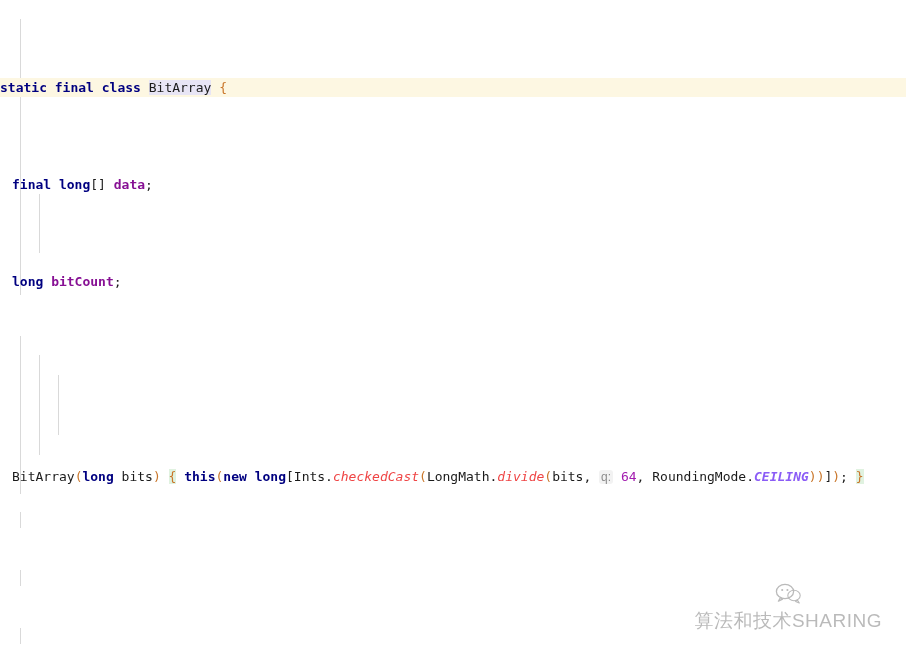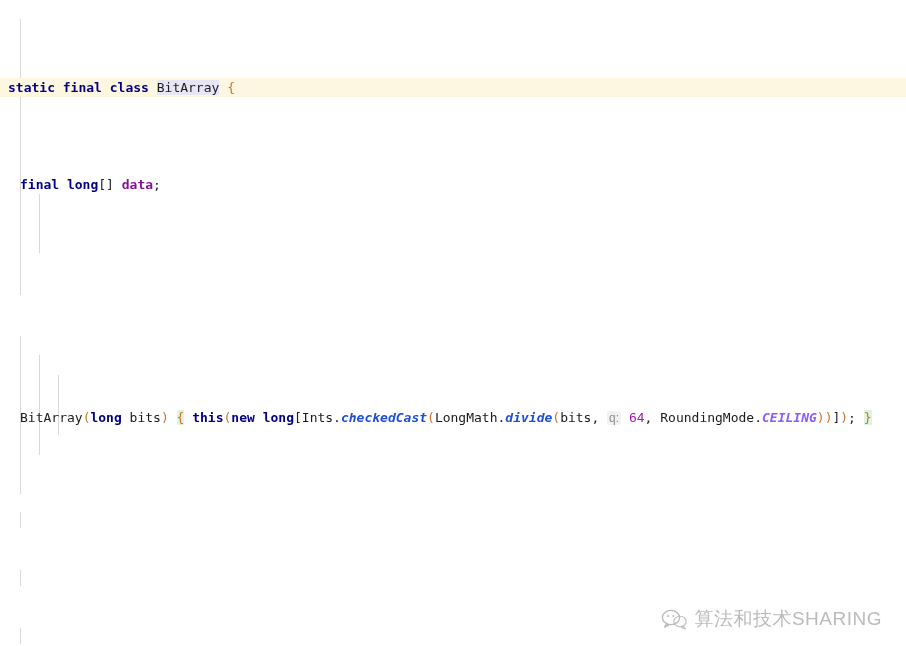--- a/index.html
+++ b/index.html
@@ -23,41 +23,41 @@
     left: 0;
     top: 0;
     width: 906px;
     padding-top: 0px;
     white-space: pre;
   }
   .line {
     position: relative;
     height: 19.45px;
     white-space: pre;
-    padding-left: 20px;
+    padding-left: 12px;
     box-sizing: border-box;
   }
   .line.current {
     background: #fdf7e2;
   }
   
   .guide {
     position: absolute;
     width: 1px;
     background: #d9d9d9;
     left: 0;
     z-index: 0;
   }
   .code-area .line > span { position: relative; z-index: 1; }
 
   
   .kw   { color: #000080; font-weight: bold; }          
   .ident{ color: #1b1b1b; }                              
   .fld  { color: #871094; font-weight: bold; }  
-  .stat { color: #1d4ed8; font-style: italic; font-weight: bold; }          
+  .stat { color: #ef4444; font-style: italic; }          
   .statc{ color: #8b5cf6; font-style: italic; font-weight: bold; } 
   .num  { color: #a21caf; }          
   .brk  { color: #c9762a; }                              
   .brk2 { color: #1b1b1b; }                              
   .hl-brace { background: #e0f2e0; color: #c9762a; }     
   .hl-ident { background: #e8e5f5; }                     
   .op   { color: #1b1b1b; }
   .hint {
     color: #8c8c8c;
     font-family: "Liberation Sans", sans-serif;
@@ -70,20 +70,21 @@
   
   #watermark {
     position: absolute;
     right: 24px;
     bottom: 16px;
     display: flex;
     align-items: center;
     gap: 7px;
     opacity: 0.42;
     z-index: 5;
+    flex-direction: column;
   }
   #watermark .wm-text {
     font-family: "Liberation Sans", sans-serif;
     font-size: 19px;
     color: #5c5c5c;
     letter-spacing: 0.5px;
     white-space: nowrap;
   }
   #watermark svg { display: block; }
 </style>
@@ -97,26 +98,27 @@
   <div class="guide" style="left:20px; top:336px; height:158px;"></div>
   <div class="guide" style="left:39px; top:355px; height:100px;"></div>
   <div class="guide" style="left:58px; top:375px; height:60px;"></div>
   <div class="guide" style="left:20px; top:512px; height:16px;"></div>
   <div class="guide" style="left:20px; top:570px; height:16px;"></div>
   <div class="guide" style="left:20px; top:628px; height:16px;"></div>
 
   <div class="code-area">
 
     
-    <div class="line current" style="padding-left:8px;"><span class="kw">static</span><span class="op"> </span><span class="kw">final</span><span class="op"> </span><span class="kw">class</span><span class="op"> </span><span class="hl-ident">BitArray</span><span class="op"> </span><span class="brk">{</span></div>
+    <div class="line current" style="padding-left:0px;"><span class="kw">static</span><span class="op"> </span><span class="kw">final</span><span class="op"> </span><span class="kw">class</span><span class="op"> </span><span class="hl-ident">BitArray</span><span class="op"> </span><span class="brk">{</span></div>
 
     
     <div class="line"><span class="kw">final</span><span class="op"> </span><span class="kw">long</span><span class="brk2">[]</span><span class="op"> </span><span class="fld">data</span><span class="op">;</span></div>
 
     
+    <div class="line"><span class="kw">long</span><span class="op"> </span><span class="fld">bitCount</span><span class="op">;</span></div>
 
     
     <div class="line"></div>
 
     
     <div class="line"><span class="ident">BitArray</span><span class="brk">(</span><span class="kw">long</span><span class="op"> bits</span><span class="brk">)</span><span class="op"> </span><span class="hl-brace">{</span><span class="op"> </span><span class="kw">this</span><span class="brk">(</span><span class="kw">new</span><span class="op"> </span><span class="kw">long</span><span class="brk2">[</span><span class="ident">Ints.</span><span class="stat">checkedCast</span><span class="brk">(</span><span class="ident">LongMath.</span><span class="stat">divide</span><span class="brk">(</span><span class="op">bits, </span><span class="hint">q:</span><span class="op"> </span><span class="num">64</span><span class="op">, RoundingMode.</span><span class="statc">CEILING</span><span class="brk">)</span><span class="brk">)</span><span class="brk2">]</span><span class="brk">)</span><span class="op">; </span><span class="hl-brace">}</span></div>
 
     
     <div class="line"></div>
 

